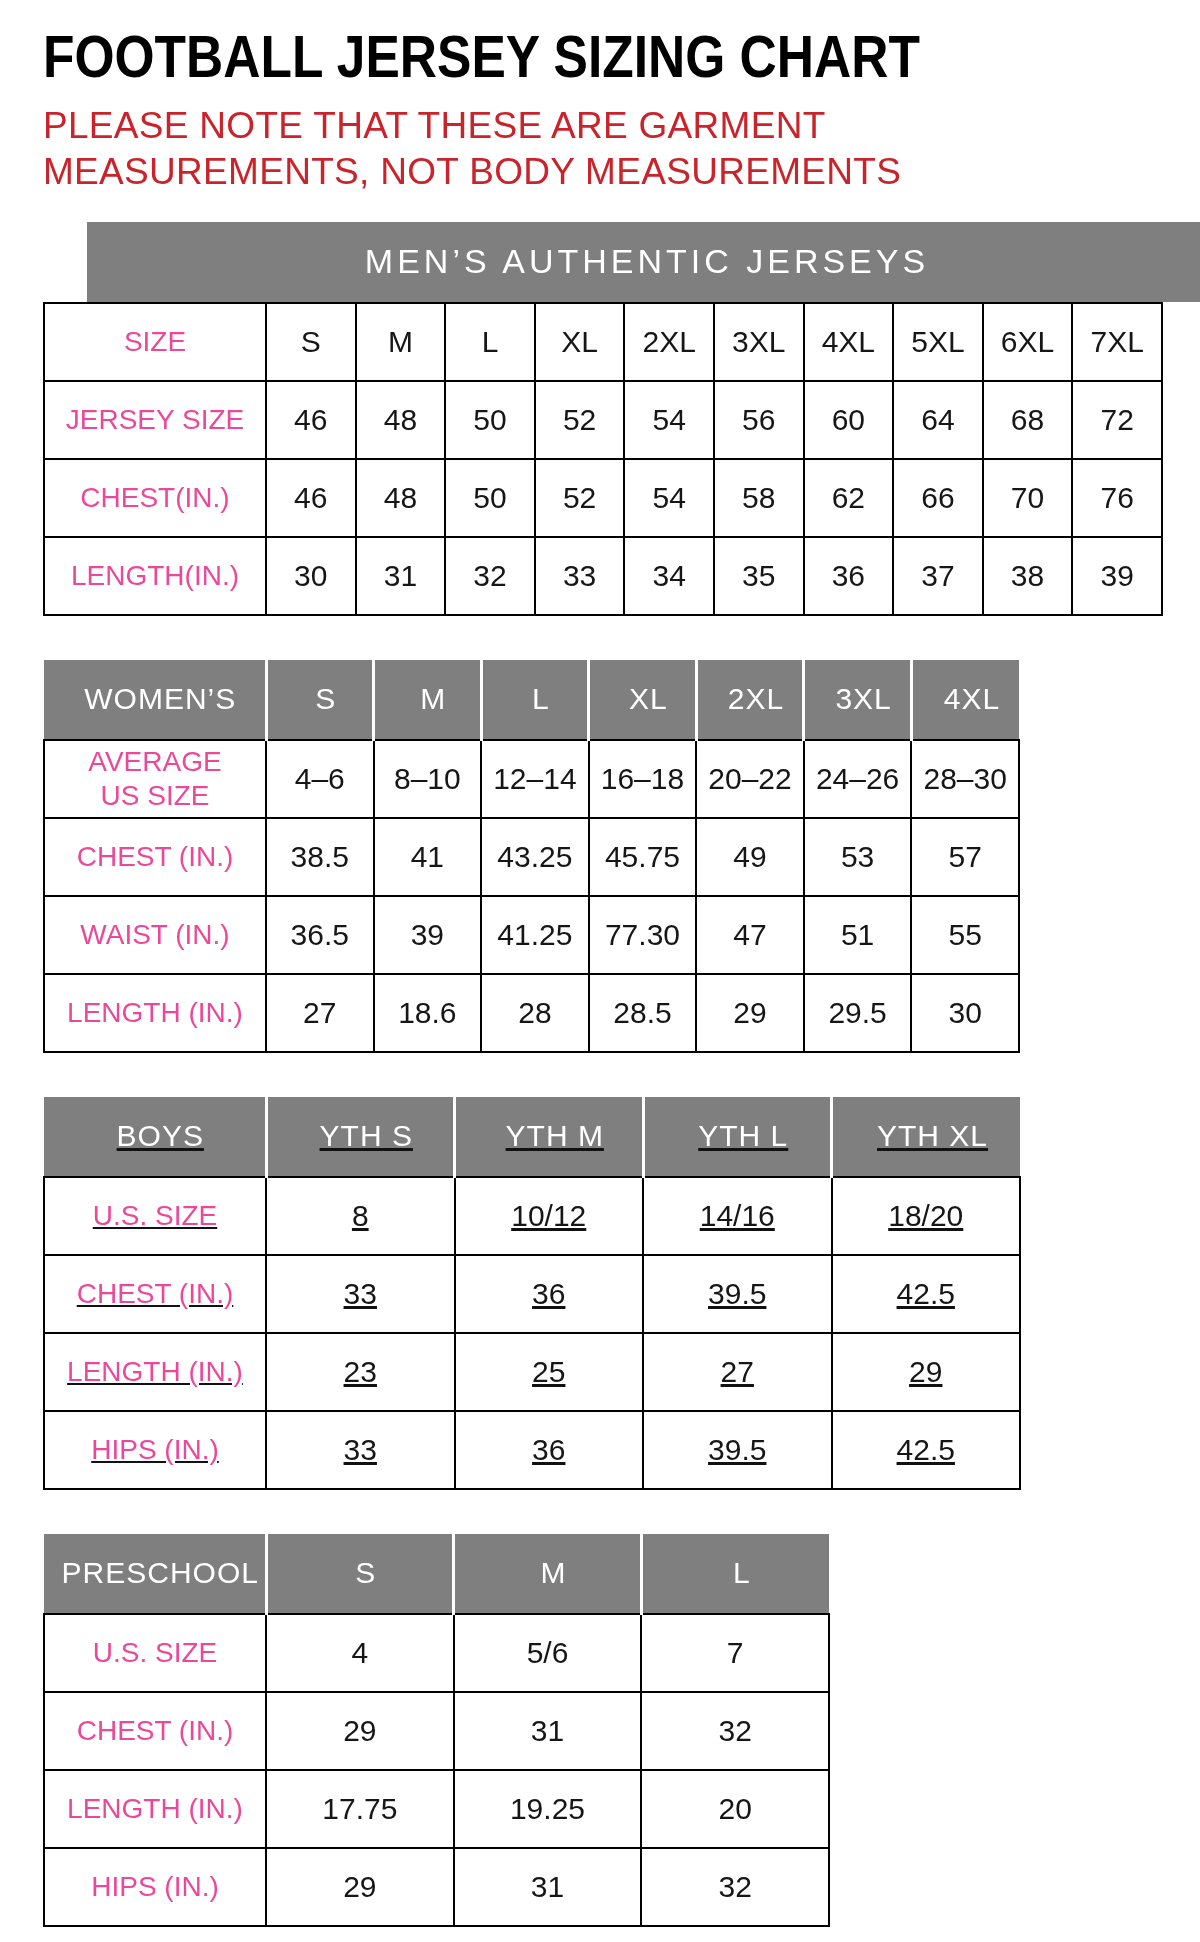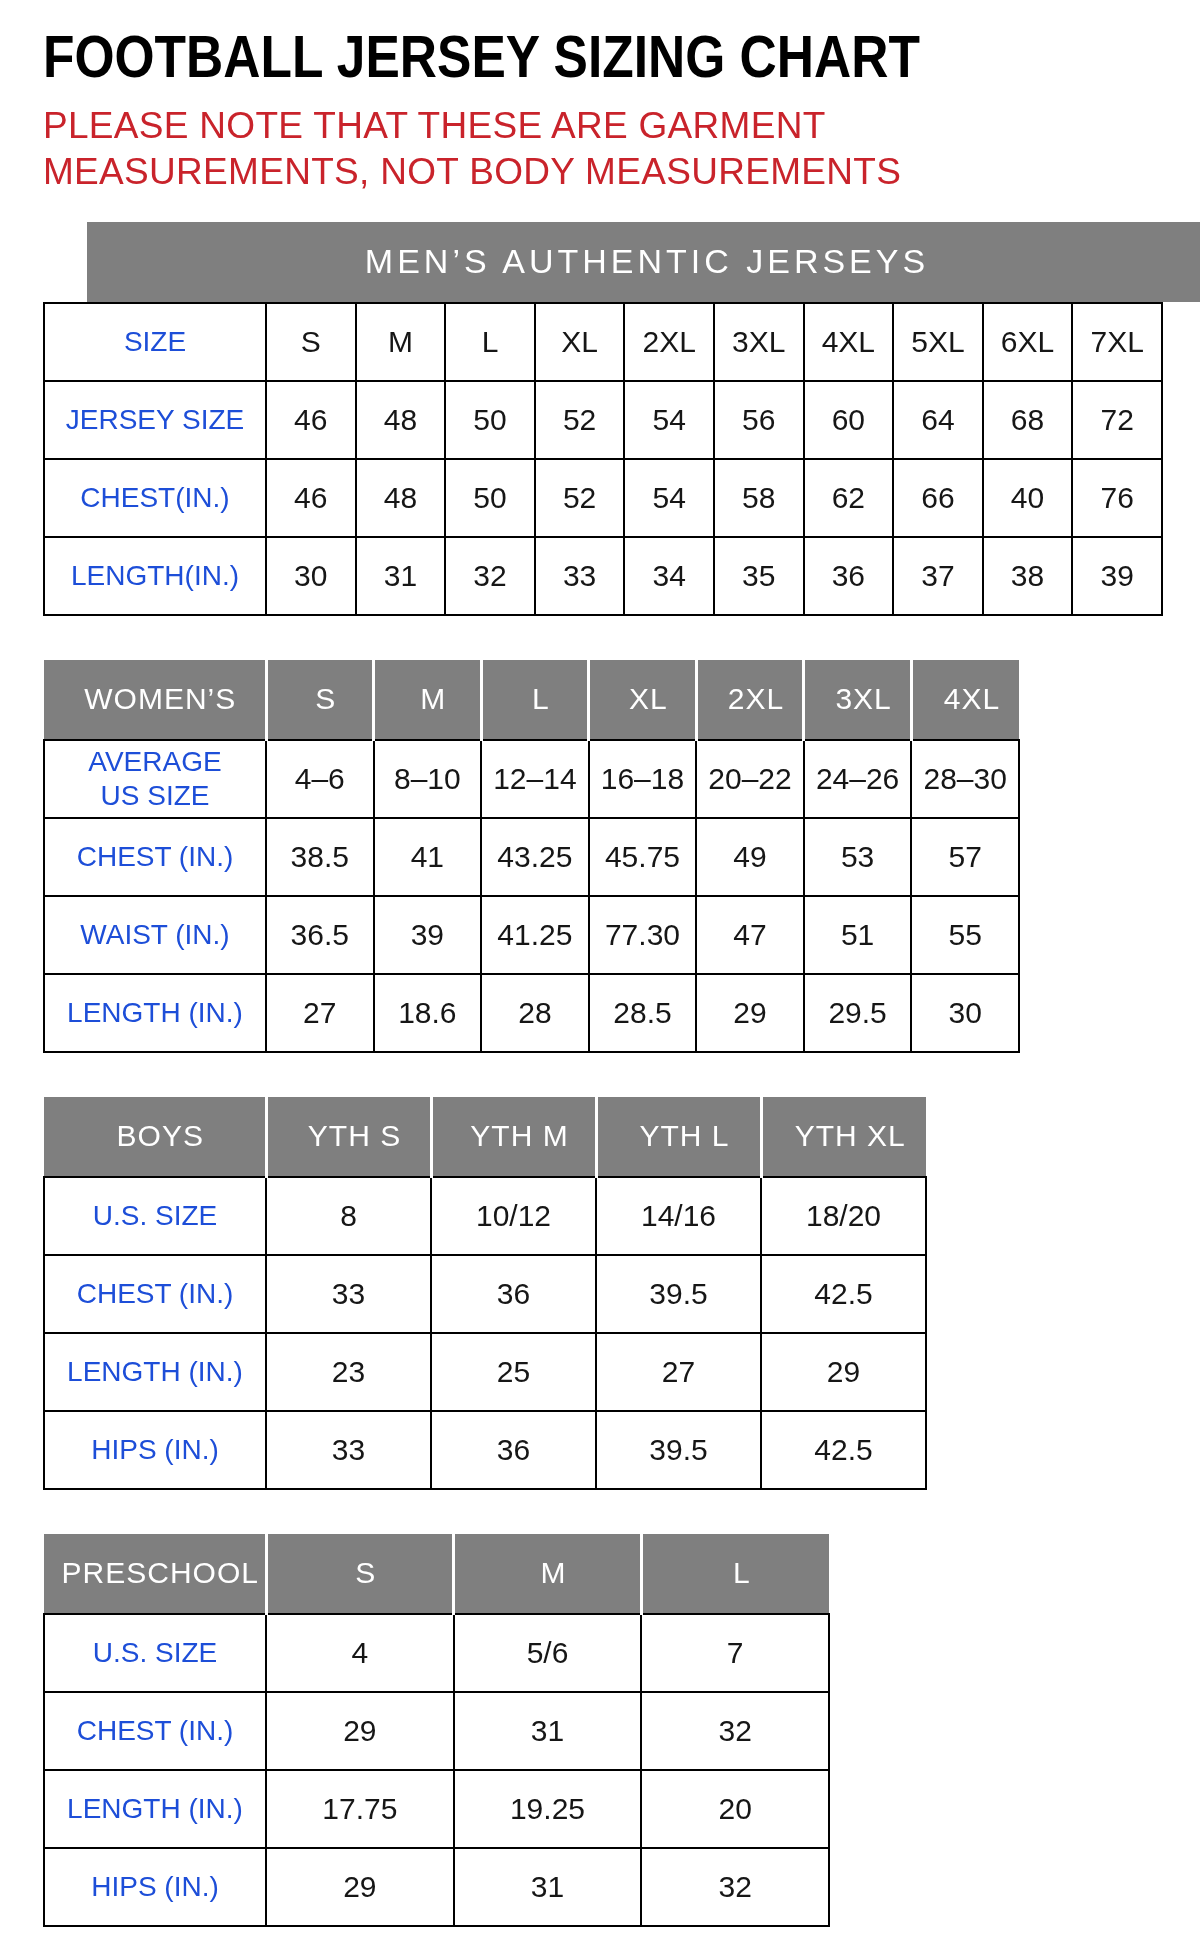--- a/index.html
+++ b/index.html
@@ -37,33 +37,33 @@
     color: var(--header-text, #ffffff);
     font-size: 34px;
     letter-spacing: 4px;
     display: flex;
     align-items: center;
     justify-content: center;
     margin-left: 44px;
   }
   .t-mens .band, .t-mens table { width: 1120px; }
   .t-womens table { width: 977px; }
-  .t-boys table { width: 884px; }
+  .t-boys table { width: 978px; text-decoration: underline; }
   .t-preschool table { width: 787px; }
   table { border-collapse: collapse; table-layout: fixed; }
   col.label-col { width: 222px; }
   tr { height: 78px; }
   tr.header-row { height: 80px; }
   td, th { text-align: center; vertical-align: middle; font-weight: normal; }
   tbody tr:not(.header-row) td,
   tbody tr:not(.header-row) th {
     border: 2px solid var(--border, #000000);
   }
   td.value-cell { font-size: 30px; color: #161616; }
-  th.row-label { font-size: 28px; color: #1d4ed8; white-space: pre-line; line-height: 1.2; }
+  th.row-label { font-size: 28px; color: #ec4899; white-space: pre-line; line-height: 1.2; }
   tr.header-row th {
     background: var(--header-bg, #7f7f7f);
     color: var(--header-text, #ffffff);
     font-size: 30px;
     letter-spacing: 1px;
     border: none;
     border-left: 3px solid #ffffff;
     padding-left: 12px;
   }
   tr.header-row th:first-child { border-left: none; }
@@ -128,21 +128,21 @@
         <tr>
           <th class="row-label">CHEST(IN.)</th>
           <td class="value-cell">46</td>
           <td class="value-cell">48</td>
           <td class="value-cell">50</td>
           <td class="value-cell">52</td>
           <td class="value-cell">54</td>
           <td class="value-cell">58</td>
           <td class="value-cell">62</td>
           <td class="value-cell">66</td>
-          <td class="value-cell">40</td>
+          <td class="value-cell">70</td>
           <td class="value-cell">76</td>
         </tr>
         <tr>
           <th class="row-label">LENGTH(IN.)</th>
           <td class="value-cell">30</td>
           <td class="value-cell">31</td>
           <td class="value-cell">32</td>
           <td class="value-cell">33</td>
           <td class="value-cell">34</td>
           <td class="value-cell">35</td>

